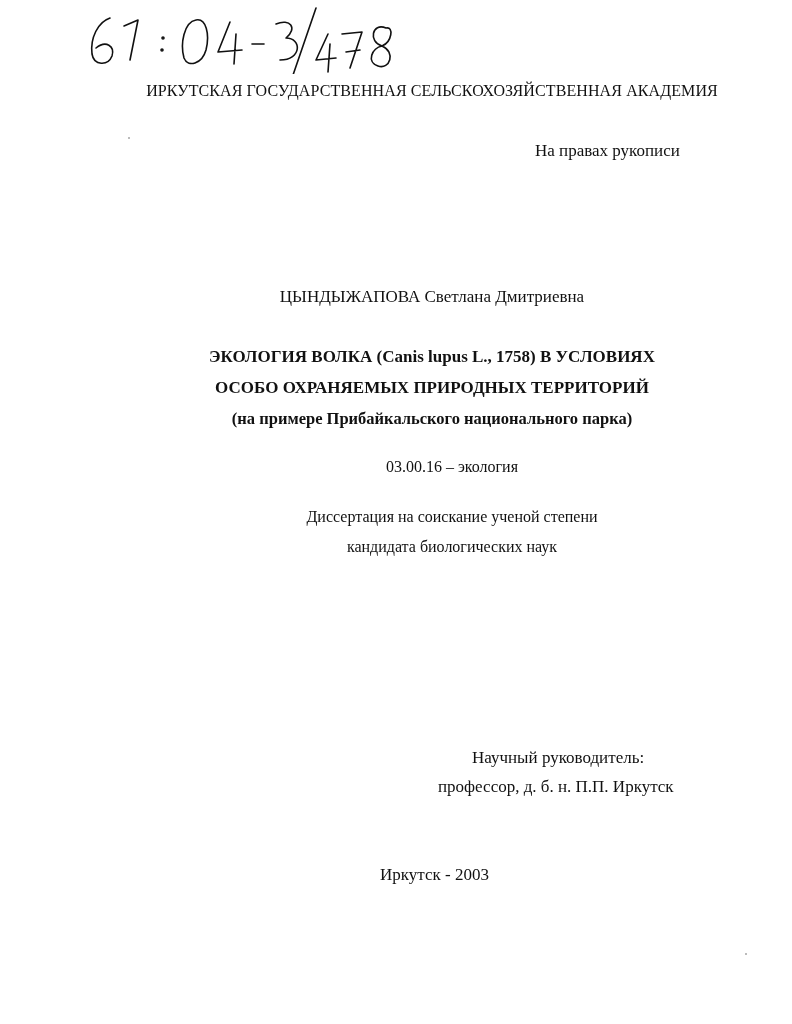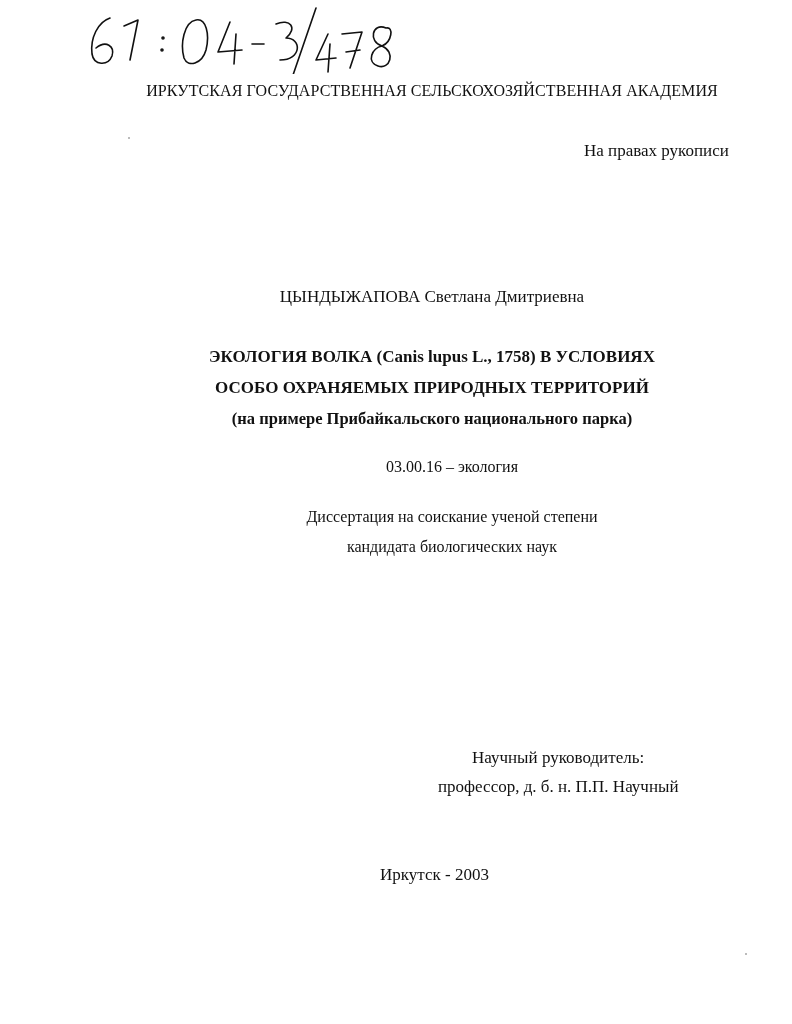--- a/index.html
+++ b/index.html
@@ -23,21 +23,21 @@
       height: 70px;
     }
     .handwritten svg { width: 100%; height: 100%; }
     .institution {
       left: 0; width: 864px; top: 82px;
       text-align: center;
       font-size: 16px;
       letter-spacing: 0.1px;
     }
     .rights {
-      left: 584px; top: 141px;
+      left: 535px; top: 141px;
       font-size: 17px;
     }
     .author {
       left: 0; width: 864px; top: 287px;
       text-align: center;
       font-size: 17px;
     }
     .title-line {
       left: 0; width: 864px;
       text-align: center;
@@ -123,19 +123,19 @@
   <div class="abs title-line t1">ЭКОЛОГИЯ ВОЛКА (Canis lupus L., 1758) В УСЛОВИЯХ</div>
   <div class="abs title-line t2">ОСОБО ОХРАНЯЕМЫХ ПРИРОДНЫХ ТЕРРИТОРИЙ</div>
   <div class="abs title-line t3">(на примере Прибайкальского национального парка)</div>
 
   <div class="abs specialty">03.00.16 – экология</div>
 
   <div class="abs degree d1">Диссертация на соискание ученой степени</div>
   <div class="abs degree d2">кандидата биологических наук</div>
 
   <div class="abs sup-label">Научный руководитель:</div>
-  <div class="abs sup-name">профессор, д. б. н. П.П. Научный</div>
+  <div class="abs sup-name">профессор, д. б. н. П.П. Иркутск</div>
 
   <div class="abs city">Иркутск - 2003</div>
 
   <span class="speck" style="left:128px;top:137px;"></span>
   <span class="speck" style="left:745px;top:953px;"></span>
 </div>
 
 </body></html>

